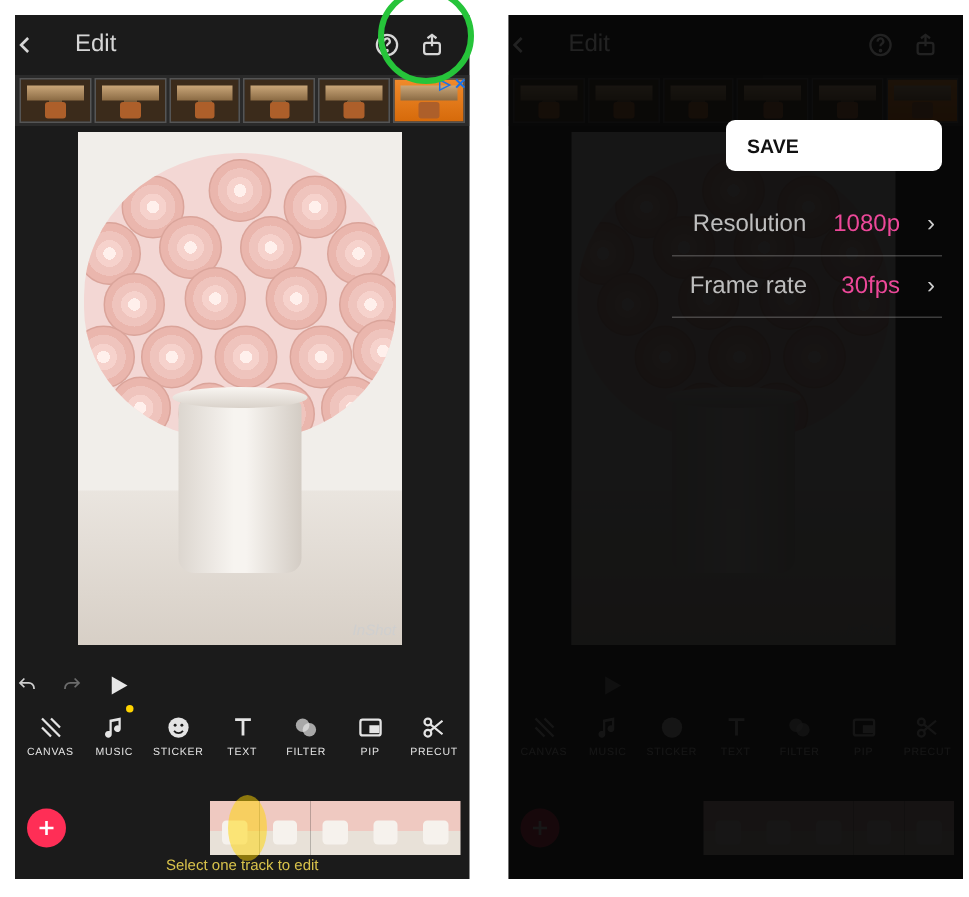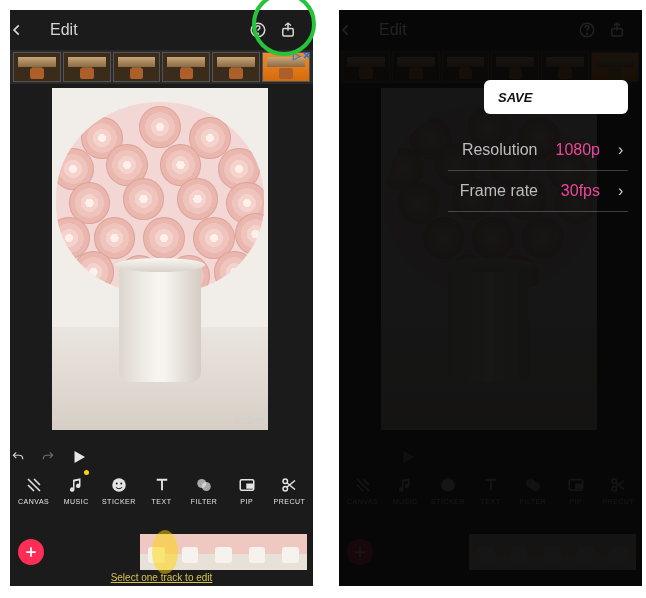--- a/index.html
+++ b/index.html
@@ -41,24 +41,24 @@
   .tool .ticon{height:22px;display:flex;align-items:center;justify-content:center;}
   .tool .tlabel{font-size:7px;letter-spacing:.5px;}
   .dot{position:absolute;top:-4px;right:6px;width:5px;height:5px;border-radius:50%;background:#ffd400;}
   
   .timeline{position:absolute;top:524px;left:0;right:0;height:36px;display:flex;align-items:center;}
   .addbtn{width:26px;height:26px;margin-left:8px;border-radius:50%;background:#ff2e56;display:flex;align-items:center;justify-content:center;color:#fff;}
   .frames{position:absolute;left:130px;right:6px;top:0;bottom:0;display:flex;gap:0;}
   .frame{flex:1;background:linear-gradient(#efc9c1 0 55%,#e8e1d8 55% 100%);position:relative;overflow:hidden;}
   .frame::before{content:"";position:absolute;left:25%;right:25%;top:35%;height:45%;background:#f6f2ed;border-radius:3px;}
   .scrub{position:absolute;left:142px;top:520px;width:26px;height:44px;border-radius:50%;background:rgba(255,214,0,.5);}
-  .hint{position:absolute;top:562px;left:0;right:0;text-align:center;color:#d8c24b;font-size:10px;text-decoration:underline;}
+  .hint{position:absolute;top:562px;left:0;right:0;text-align:center;color:#d8c24b;font-size:10px;}
   
   .dim{position:absolute;inset:0;background:rgba(0,0,0,.72);}
-  .save-card{position:absolute;right:14px;top:70px;width:130px;height:34px;background:#fff;border-radius:6px;display:flex;align-items:center;padding-left:14px;font-weight:700;color:#111;font-size:13px;font-style:italic;}
+  .save-card{position:absolute;right:14px;top:70px;width:130px;height:34px;background:#fff;border-radius:6px;display:flex;align-items:center;padding-left:14px;font-weight:700;color:#111;font-size:13px;}
   .export-rows{position:absolute;right:14px;top:120px;width:220px;color:#dcdcdc;font-size:16px;}
   .erow{display:flex;align-items:center;justify-content:flex-end;height:40px;gap:18px;}
   .erow .elabel{color:#bdbdbd;}
   .erow .evalue{color:#ec4899;min-width:44px;text-align:right;}
   .erow .echev{width:10px;color:#cfcfcf;}
   .divider{height:1px;background:rgba(255,255,255,.22);margin-left:40px;}
   
   .anno{position:absolute;left:252px;top:-8px;width:56px;height:56px;border:4px solid #26c43a;border-radius:50%;pointer-events:none;z-index:50;}
   
   svg{display:block;}

